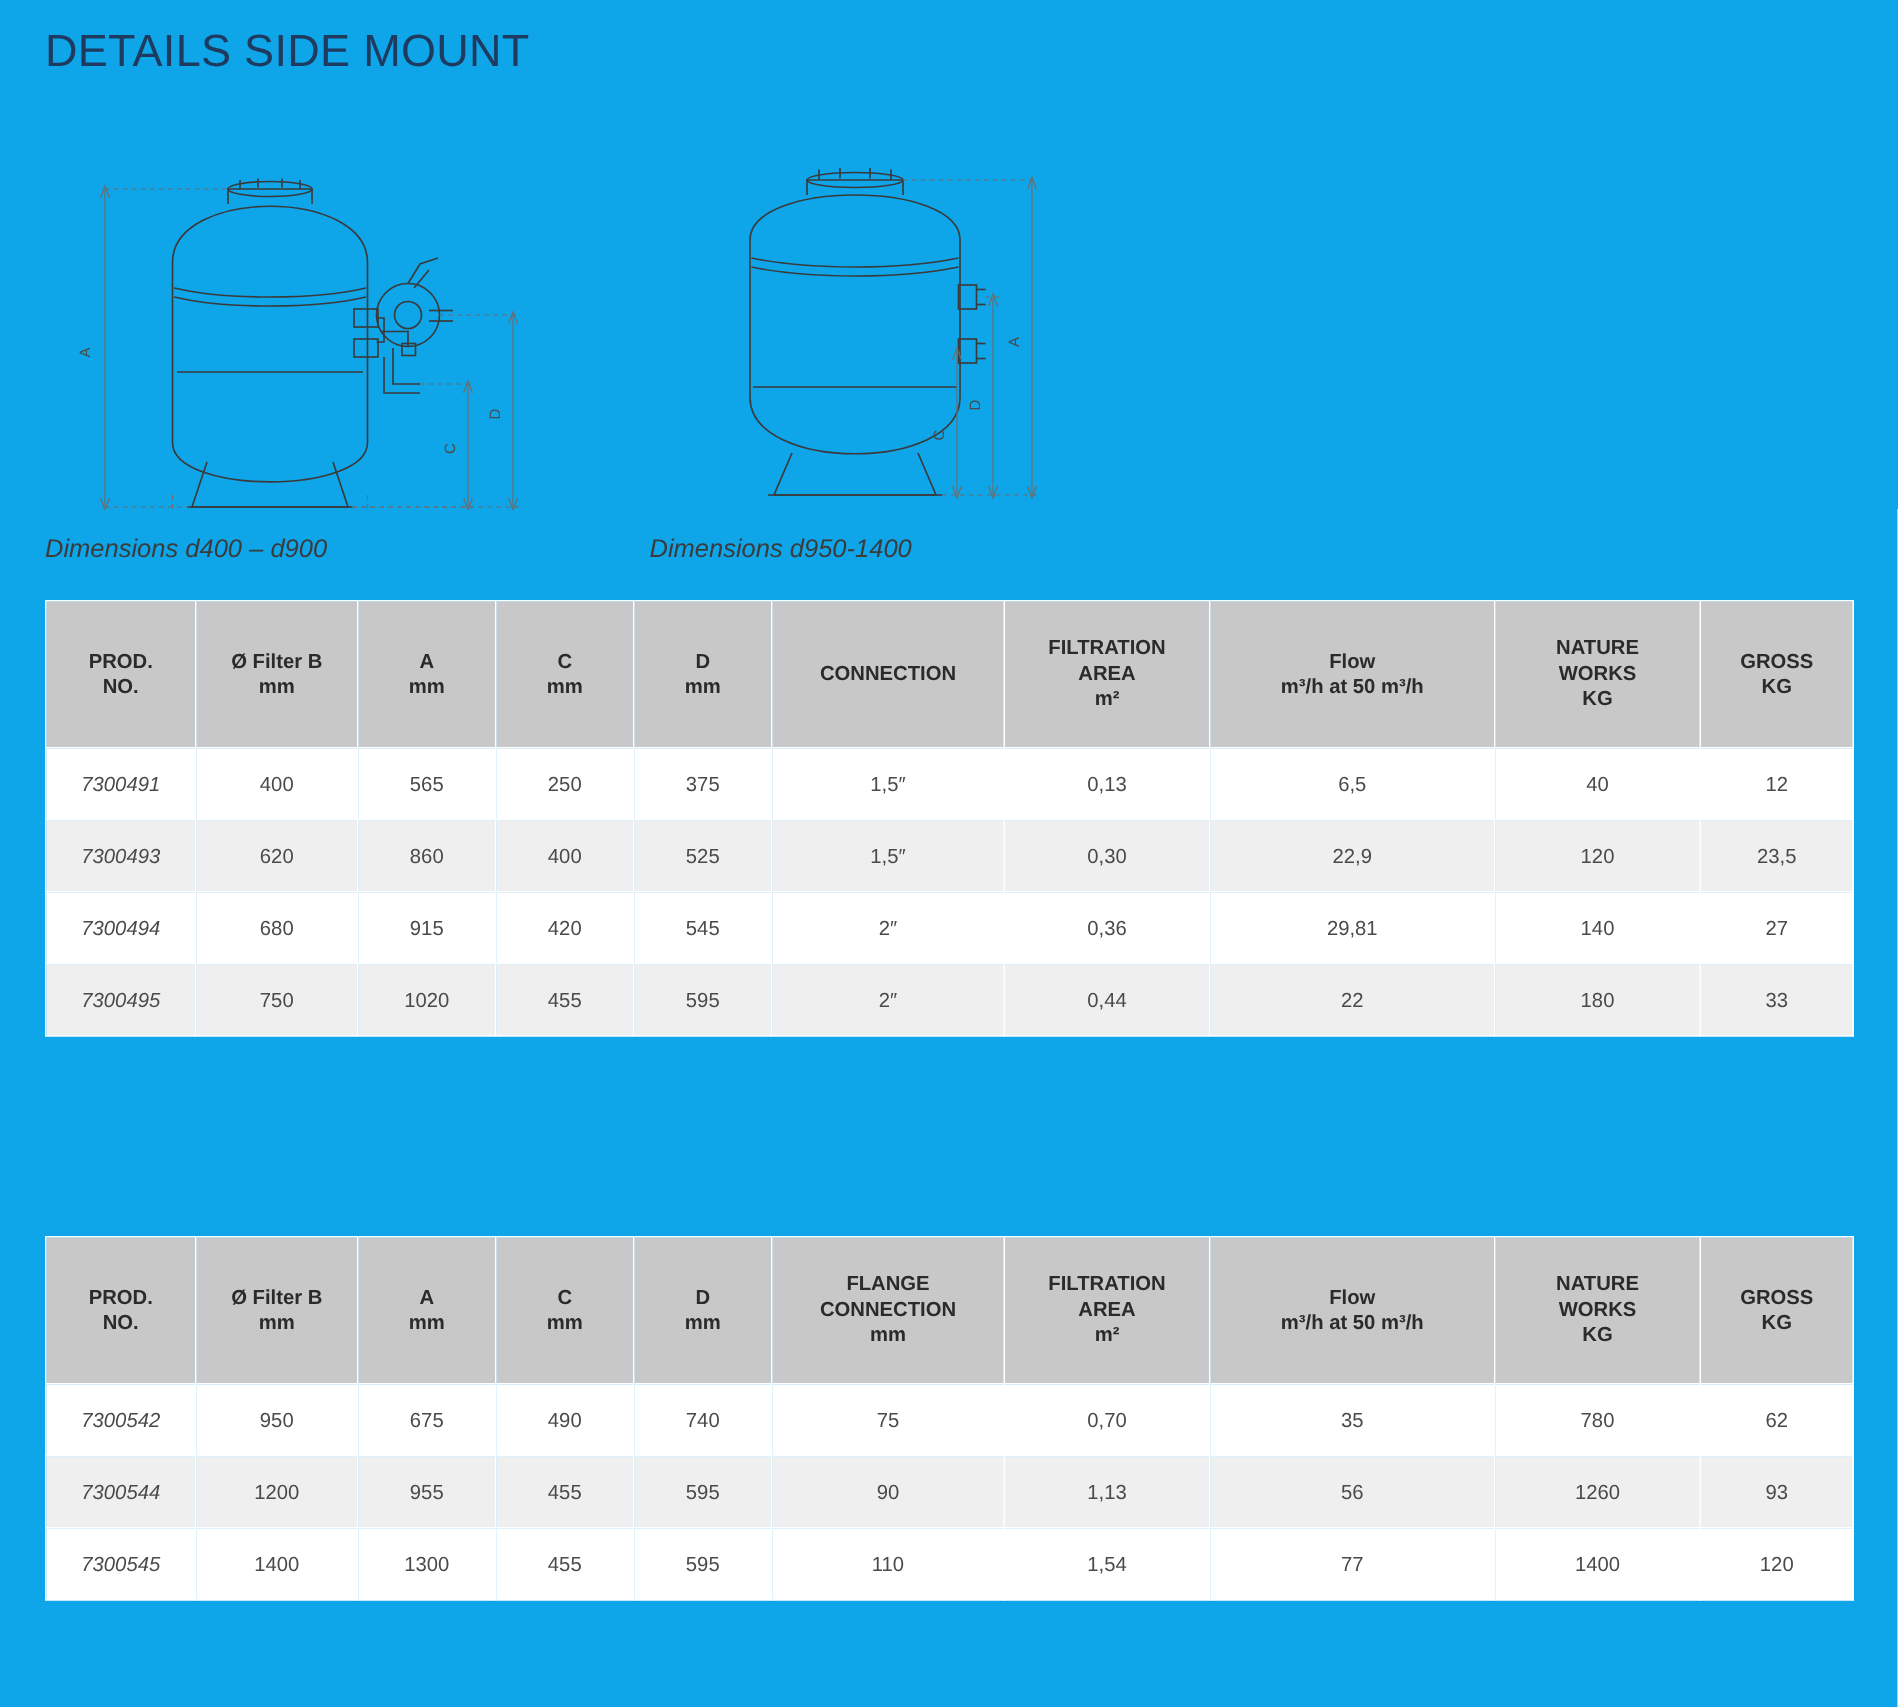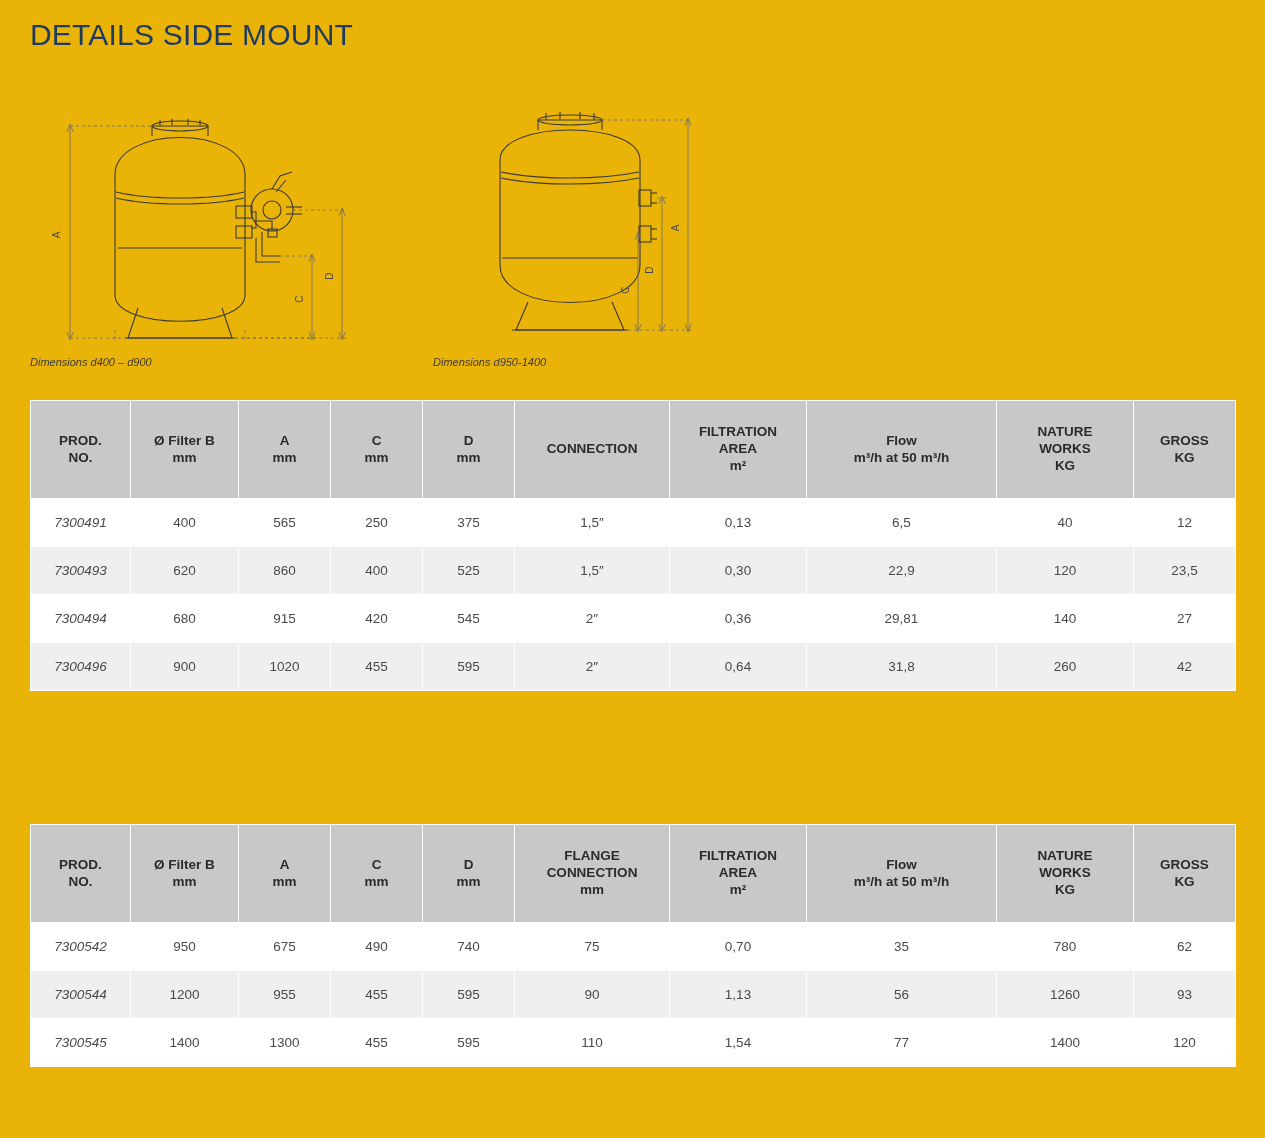--- a/index.html
+++ b/index.html
@@ -6,21 +6,21 @@
   html, body {
     margin: 0;
     padding: 0;
     background: #ffffff;
     font-family: "Liberation Sans", sans-serif;
   }
   .page {
     width: 1265px;
     height: 1138px;
     position: relative;
-    background: #eab308;
+    background: #0ea5e9;
     overflow: hidden;
   }
   .page-title {
     position: absolute;
     left: 30px;
     top: 18px;
     font-size: 30px;
     font-weight: 400;
     color: #1f3a5f;
     letter-spacing: 0.2px;
@@ -35,21 +35,21 @@
     height: 290px;
   }
   .drawing {
     position: absolute;
     top: 0;
   }
   .drawing.left { left: 10px; }
   .drawing.right { left: 420px; }
   .caption {
     position: absolute;
-    font-size: 11px;
+    font-size: 17px;
     font-style: italic;
     color: #3b3b3b;
   }
   .caption.left { left: 30px; top: 356px; }
   .caption.right { left: 433px; top: 356px; }
 
   
   table {
     border-collapse: collapse;
     width: 1205px;
@@ -325,30 +325,30 @@
           <td>915</td>
           <td>420</td>
           <td>545</td>
           <td>2″</td>
           <td>0,36</td>
           <td>29,81</td>
           <td>140</td>
           <td>27</td>
         </tr>
         <tr>
-          <td>7300496</td>
-          <td>900</td>
+          <td>7300495</td>
+          <td>750</td>
           <td>1020</td>
           <td>455</td>
           <td>595</td>
           <td>2″</td>
-          <td>0,64</td>
-          <td>31,8</td>
-          <td>260</td>
-          <td>42</td>
+          <td>0,44</td>
+          <td>22</td>
+          <td>180</td>
+          <td>33</td>
         </tr>
       </tbody>
     </table>
   </div>
 
   <div class="tbl-wrap" id="table2-wrap">
     <table>
       <colgroup>
         <col class="c0">
           <col class="c1">

